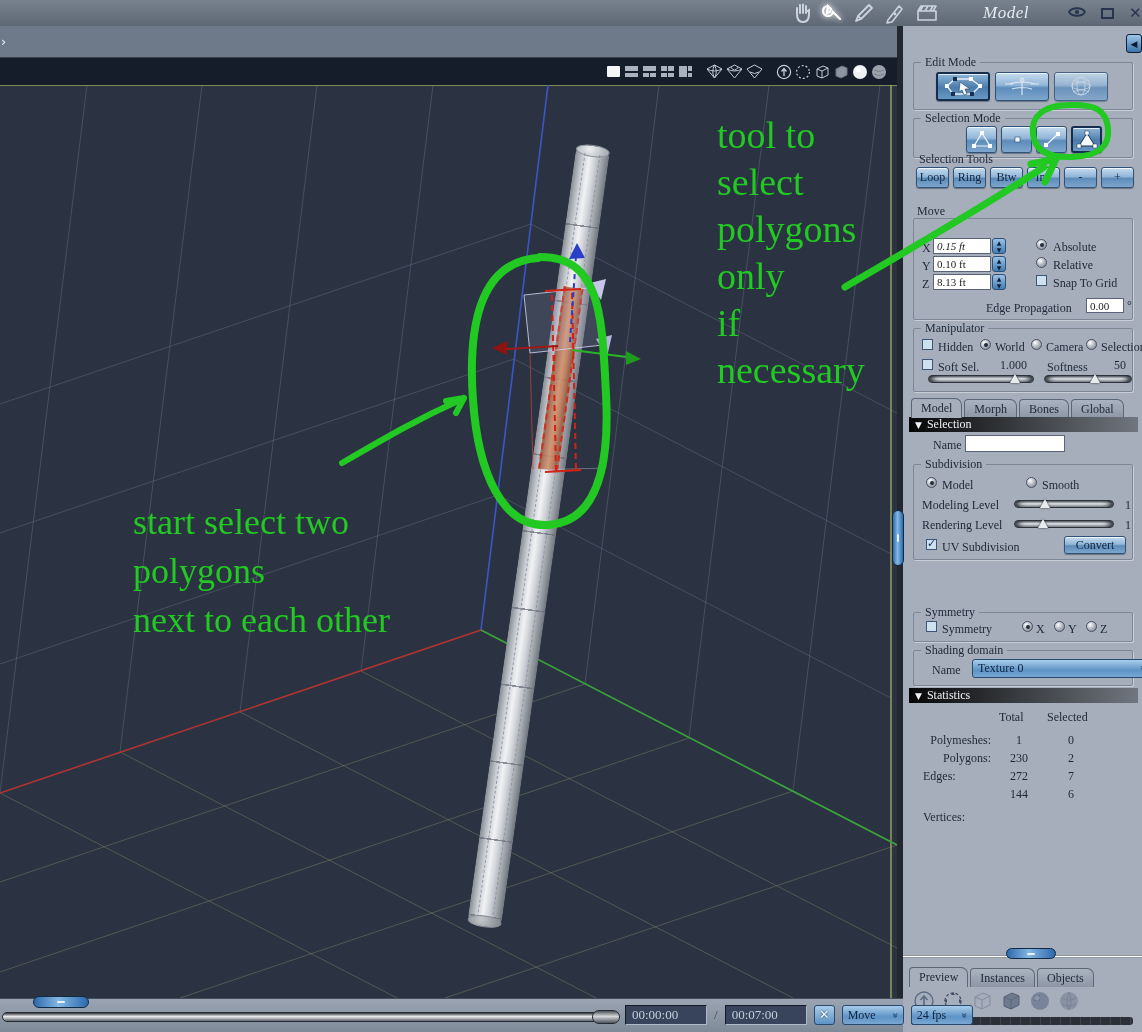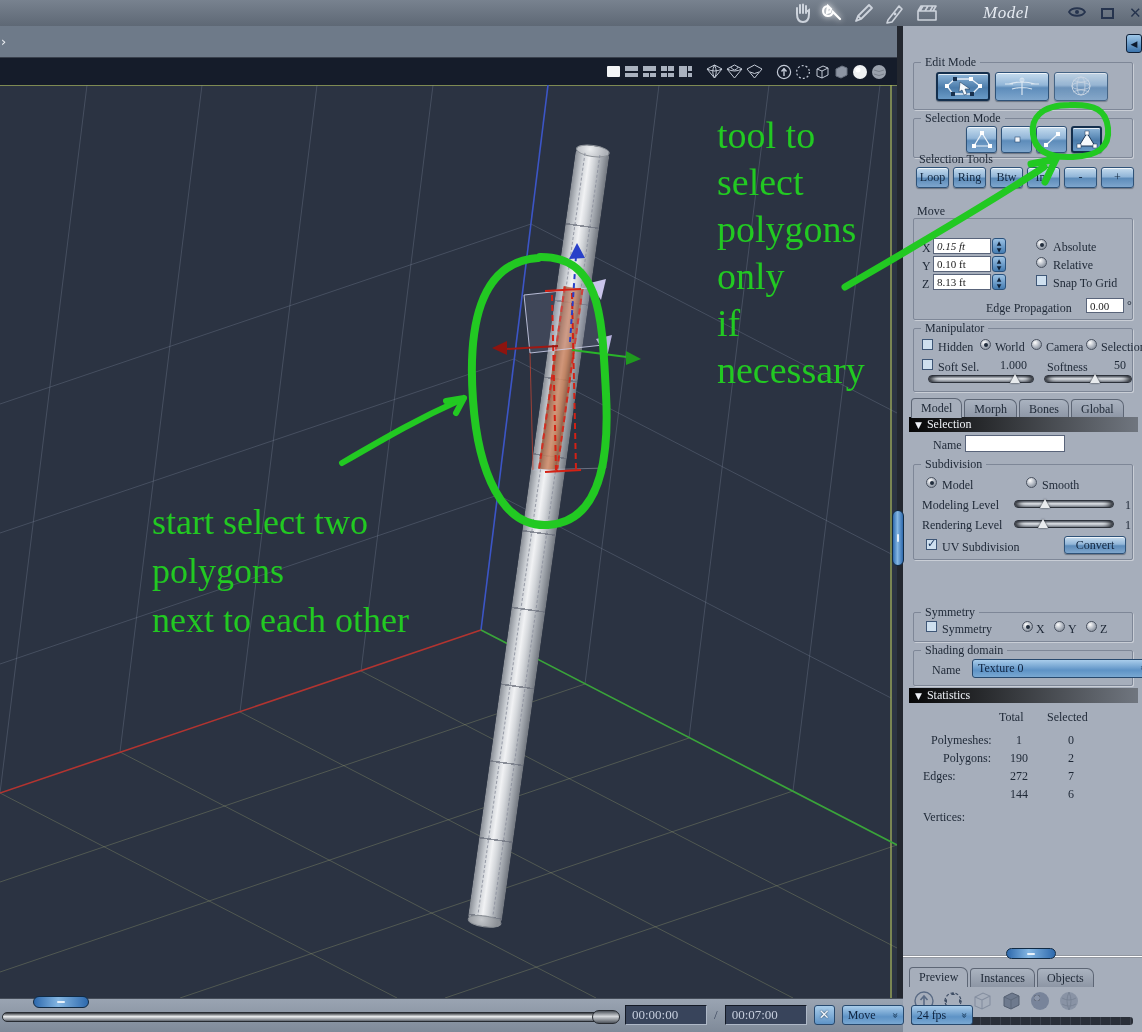--- a/index.html
+++ b/index.html
@@ -143,21 +143,21 @@
           border:1px solid #27496e; border-radius:3px; color:#f2f7fc; text-align:center;
           line-height:18px; font-size:13px; font-family:"DejaVu Sans",sans-serif;
           text-shadow:0 0 2px #123; }
   .ddl { position:static !important; width:62px; height:20px; }
 
   
   #annot { position:absolute; left:0; top:0; z-index:60; pointer-events:none; }
   .green-text { position:absolute; z-index:61; color:#22c922; white-space:pre-line;
                 font-family:"Liberation Serif",serif; pointer-events:none; }
   .gt-right { left:717px; top:112px; font-size:38px; line-height:47px; }
-  .gt-left  { left:133px; top:498px; font-size:36px; line-height:49px;margin-left:19px; }
+  .gt-left  { left:133px; top:498px; font-size:36px; line-height:49px; }
 </style>
 </head>
 <body>
 
 <div id="root">
 
   <div class="topbar">
     <div class="topbar-tools">
       <span>
           <svg width="20" height="22" viewBox="0 0 20 22">
@@ -536,27 +536,27 @@
         <span>Texture 0</span>
         <span class="chev">»</span>
       </div>
     </div>
 
     <div class="darkhdr" style="top:662px"><span class="tri">▼</span><span>Statistics</span></div>
     <span class="stat" style="left:96px;top:684px">Total</span>
     <span class="stat" style="left:144px;top:684px">Selected</span>
 
     <div>
-      <span class="stat" style="left:28px;top:707px;width:68px;">Polymeshes:</span>
+      <span class="stat" style="left:20px;top:707px;width:68px;text-align:right">Polymeshes:</span>
       <span class="stat" style="left:96px;top:707px;width:40px;text-align:center">1</span>
       <span class="stat" style="left:148px;top:707px;width:40px;text-align:center">0</span>
     </div>
     <div>
       <span class="stat" style="left:20px;top:725px;width:68px;text-align:right">Polygons:</span>
-      <span class="stat" style="left:96px;top:725px;width:40px;text-align:center">190</span>
+      <span class="stat" style="left:96px;top:725px;width:40px;text-align:center">230</span>
       <span class="stat" style="left:148px;top:725px;width:40px;text-align:center">2</span>
     </div>
     <div>
       <span class="stat" style="left:20px;top:743px;width:68px;">Edges:</span>
       <span class="stat" style="left:96px;top:743px;width:40px;text-align:center">272</span>
       <span class="stat" style="left:148px;top:743px;width:40px;text-align:center">7</span>
     </div>
     <div>
       <span class="stat" style="left:20px;top:784px;width:68px;text-align:left">Vertices:</span>
       <span class="stat" style="left:96px;top:761px;width:40px;text-align:center">144</span>

